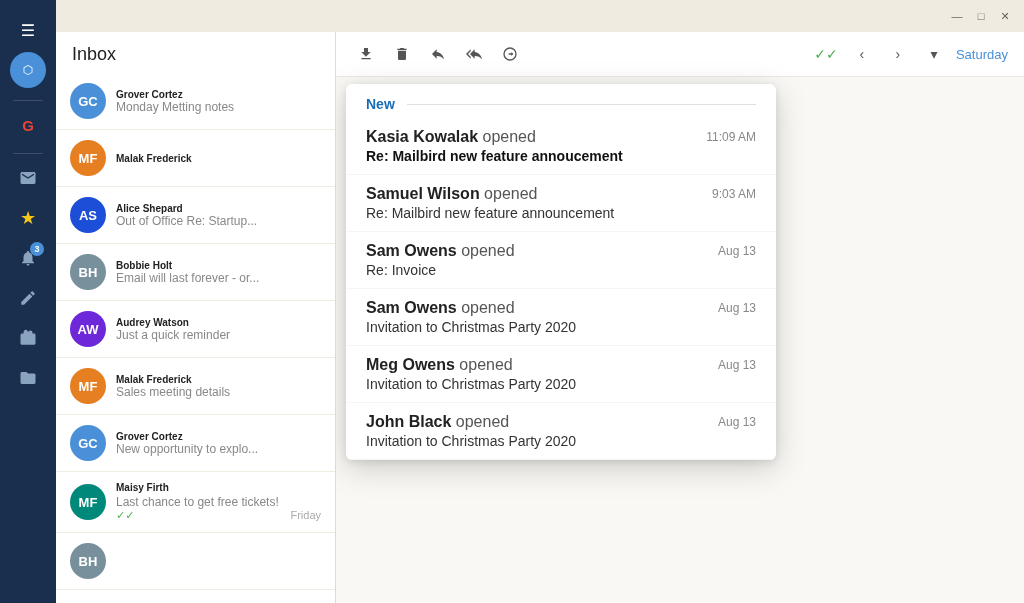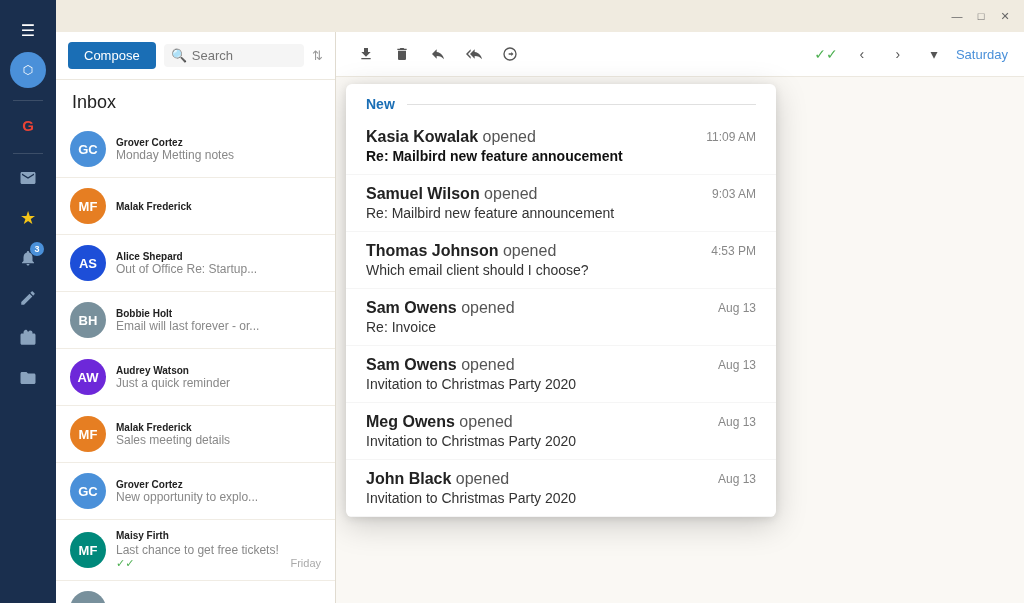--- a/index.html
+++ b/index.html
@@ -312,28 +312,20 @@
   <div class="window-chrome">
     <div class="window-btn">—</div>
     <div class="window-btn">□</div>
     <div class="window-btn">✕</div>
   </div>
 
   <div class="content-area">
 
     <div class="email-list-panel">
 
-      <div class="toolbar">
-        <button class="compose-btn">Compose</button>
-        <div class="search-box">
-          <span style="color:#aaa;font-size:13px;">🔍</span>
-          <input type="text" placeholder="Search" style="">
-        </div>
-        <span class="filter-icon">⇅</span>
-      </div>
 
       <div class="inbox-title">Inbox</div>
 
       <div class="email-items">
 
         <div class="email-item">
           <div class="email-avatar av-blue">GC</div>
           <div class="email-content">
             <div class="email-sender">Grover Cortez</div>
             <div class="email-preview">Monday Metting notes</div>
@@ -464,27 +456,20 @@
         </div>
 
         <div class="dropdown-item">
           <div class="dropdown-item-header">
             <span class="dropdown-sender"><span class="name">Samuel Wilson</span> opened</span>
             <span class="dropdown-time">9:03 AM</span>
           </div>
           <div class="dropdown-subject normal">Re: Mailbird new feature announcement</div>
         </div>
 
-        <div class="dropdown-item">
-          <div class="dropdown-item-header">
-            <span class="dropdown-sender"><span class="name">Thomas Johnson</span> opened</span>
-            <span class="dropdown-time">4:53 PM</span>
-          </div>
-          <div class="dropdown-subject normal">Which email client should I choose?</div>
-        </div>
 
         <div class="dropdown-item">
           <div class="dropdown-item-header">
             <span class="dropdown-sender"><span class="name">Sam Owens</span> opened</span>
             <span class="dropdown-time">Aug 13</span>
           </div>
           <div class="dropdown-subject normal">Re: Invoice</div>
         </div>
 
         <div class="dropdown-item">

